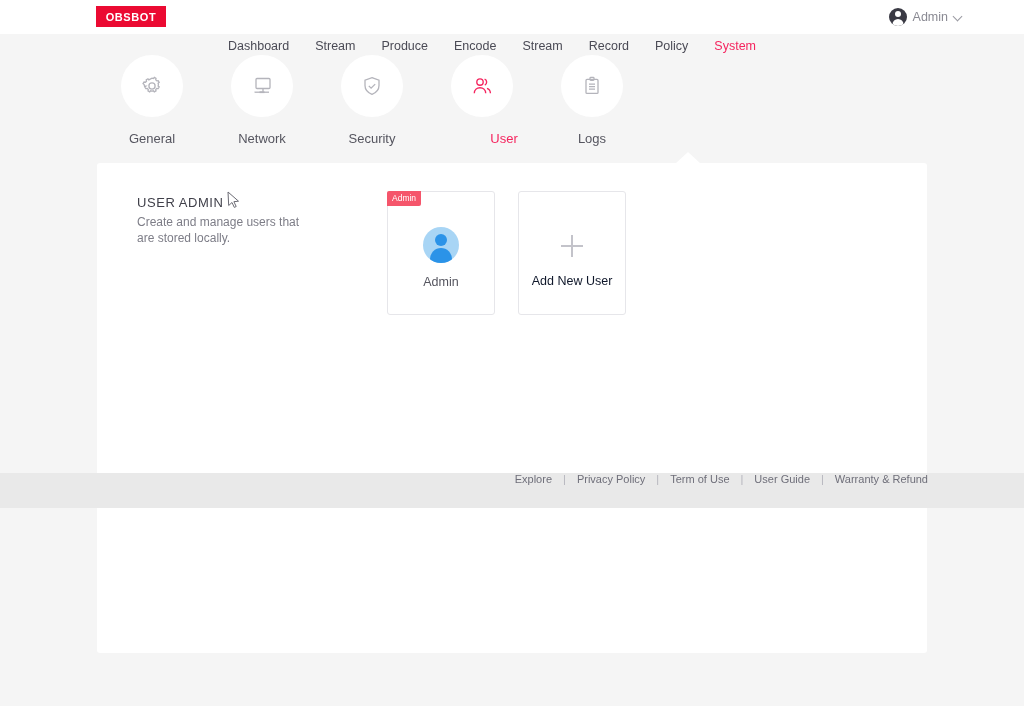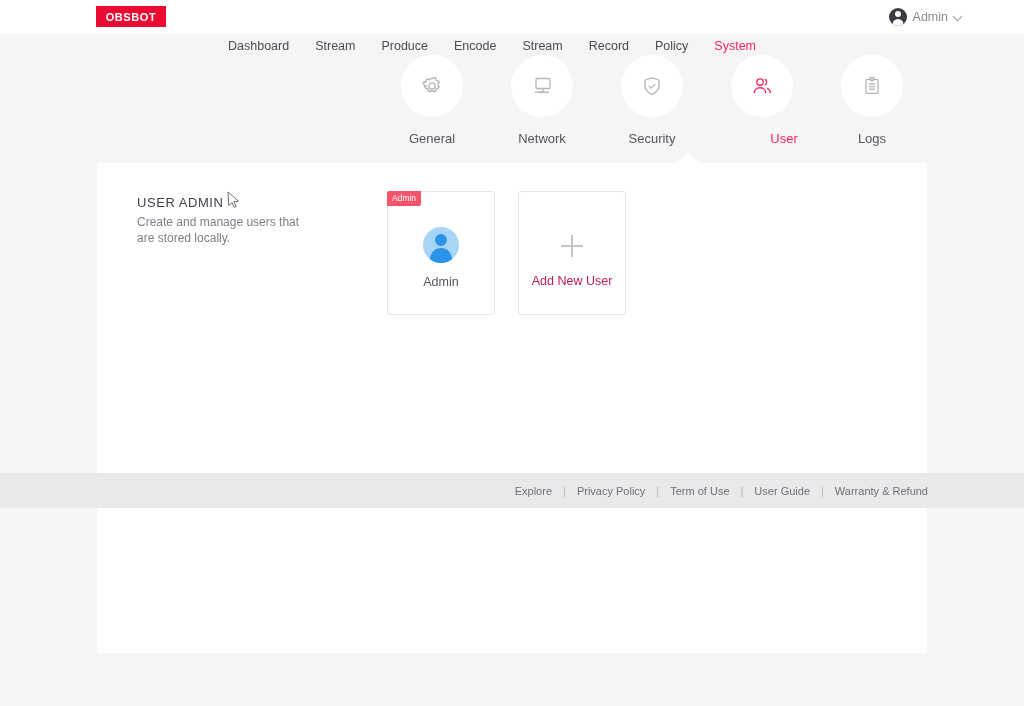--- a/index.html
+++ b/index.html
@@ -55,21 +55,21 @@
   .chev::before {
     content: ""; position: absolute; left: 0; top: 0;
     width: 6px; height: 6px;
     border-right: 1.3px solid #9a9aa2; border-bottom: 1.3px solid #9a9aa2;
     transform: rotate(45deg);
   }
 
   
   .cats {
     position: absolute; top: 55px; left: 97px; width: 830px;
-    display: flex; justify-content: flex-end;
+    display: flex; justify-content: flex-start;
   }
   .cat { width: 110px; display: flex; flex-direction: column; align-items: center; cursor: pointer; }
   .cat-circle {
     width: 62px; height: 62px; border-radius: 50%; background: #ffffff;
     display: flex; align-items: center; justify-content: center;
   }
   .cat-label { margin-top: 14px; font-size: 13px; color: #55555f; }
   .cat.active .cat-label { color: #f5255f; margin-left: 44px; }
   .ic { display: block; }
 
@@ -132,27 +132,27 @@
   }
   .card-label { margin-top: 12px; font-size: 12.5px; color: #55555f; }
   .plus {
     margin-top: 43px; width: 22px; height: 22px; position: relative;
   }
   .plus::before, .plus::after {
     content: ""; position: absolute; background: #c3c3ca;
   }
   .plus::before { left: 0; top: 10px; width: 22px; height: 1.6px; }
   .plus::after { left: 10px; top: 0; width: 1.6px; height: 22px; }
-  .card-label.add { margin-top: 17px; color: #be185d; }
+  .card-label.add { margin-top: 17px; color: #0f172a; }
 
   
   .footer {
     position: absolute; left: 0; bottom: 0; width: 1024px; height: 35px;
     background: #e9e9e9;
-    display: flex; align-items: center; justify-content: flex-end;
+    display: flex; justify-content: flex-end;
     padding-right: 96px;
   }
   .f-link { font-size: 11px; color: #6f6f7a; cursor: pointer; }
   .f-sep { font-size: 11px; color: #b4b4bc; margin: 0 11px; }
 </style>
 </head>
 <body>
 
 <div class="page">
 

